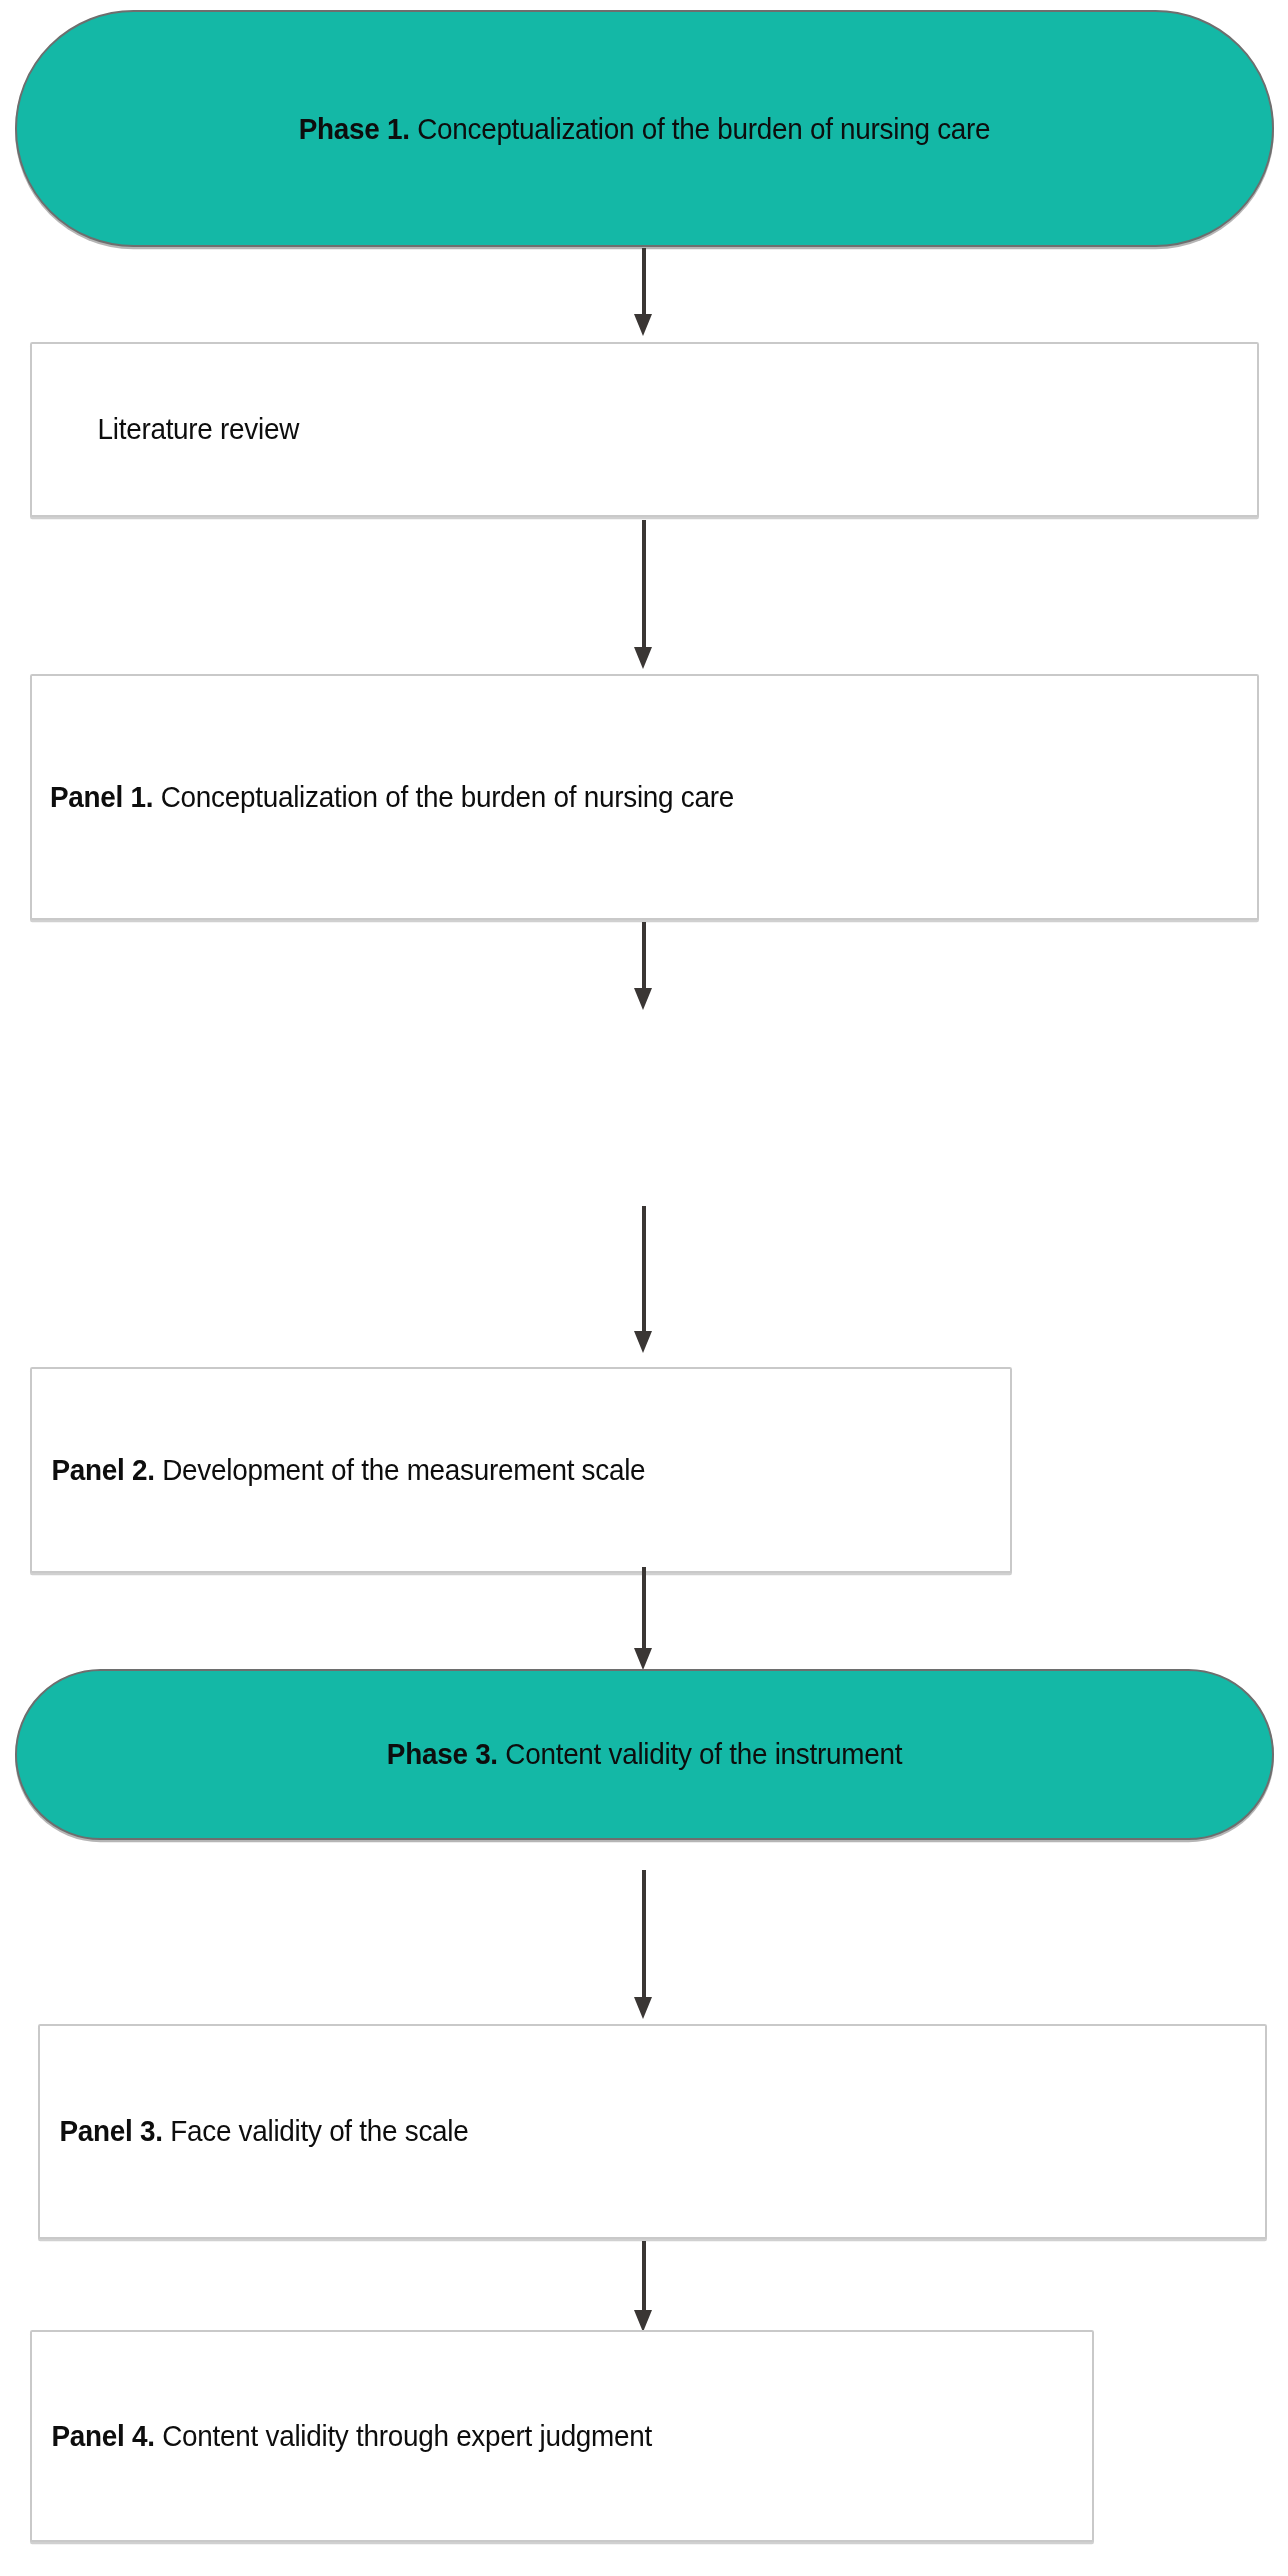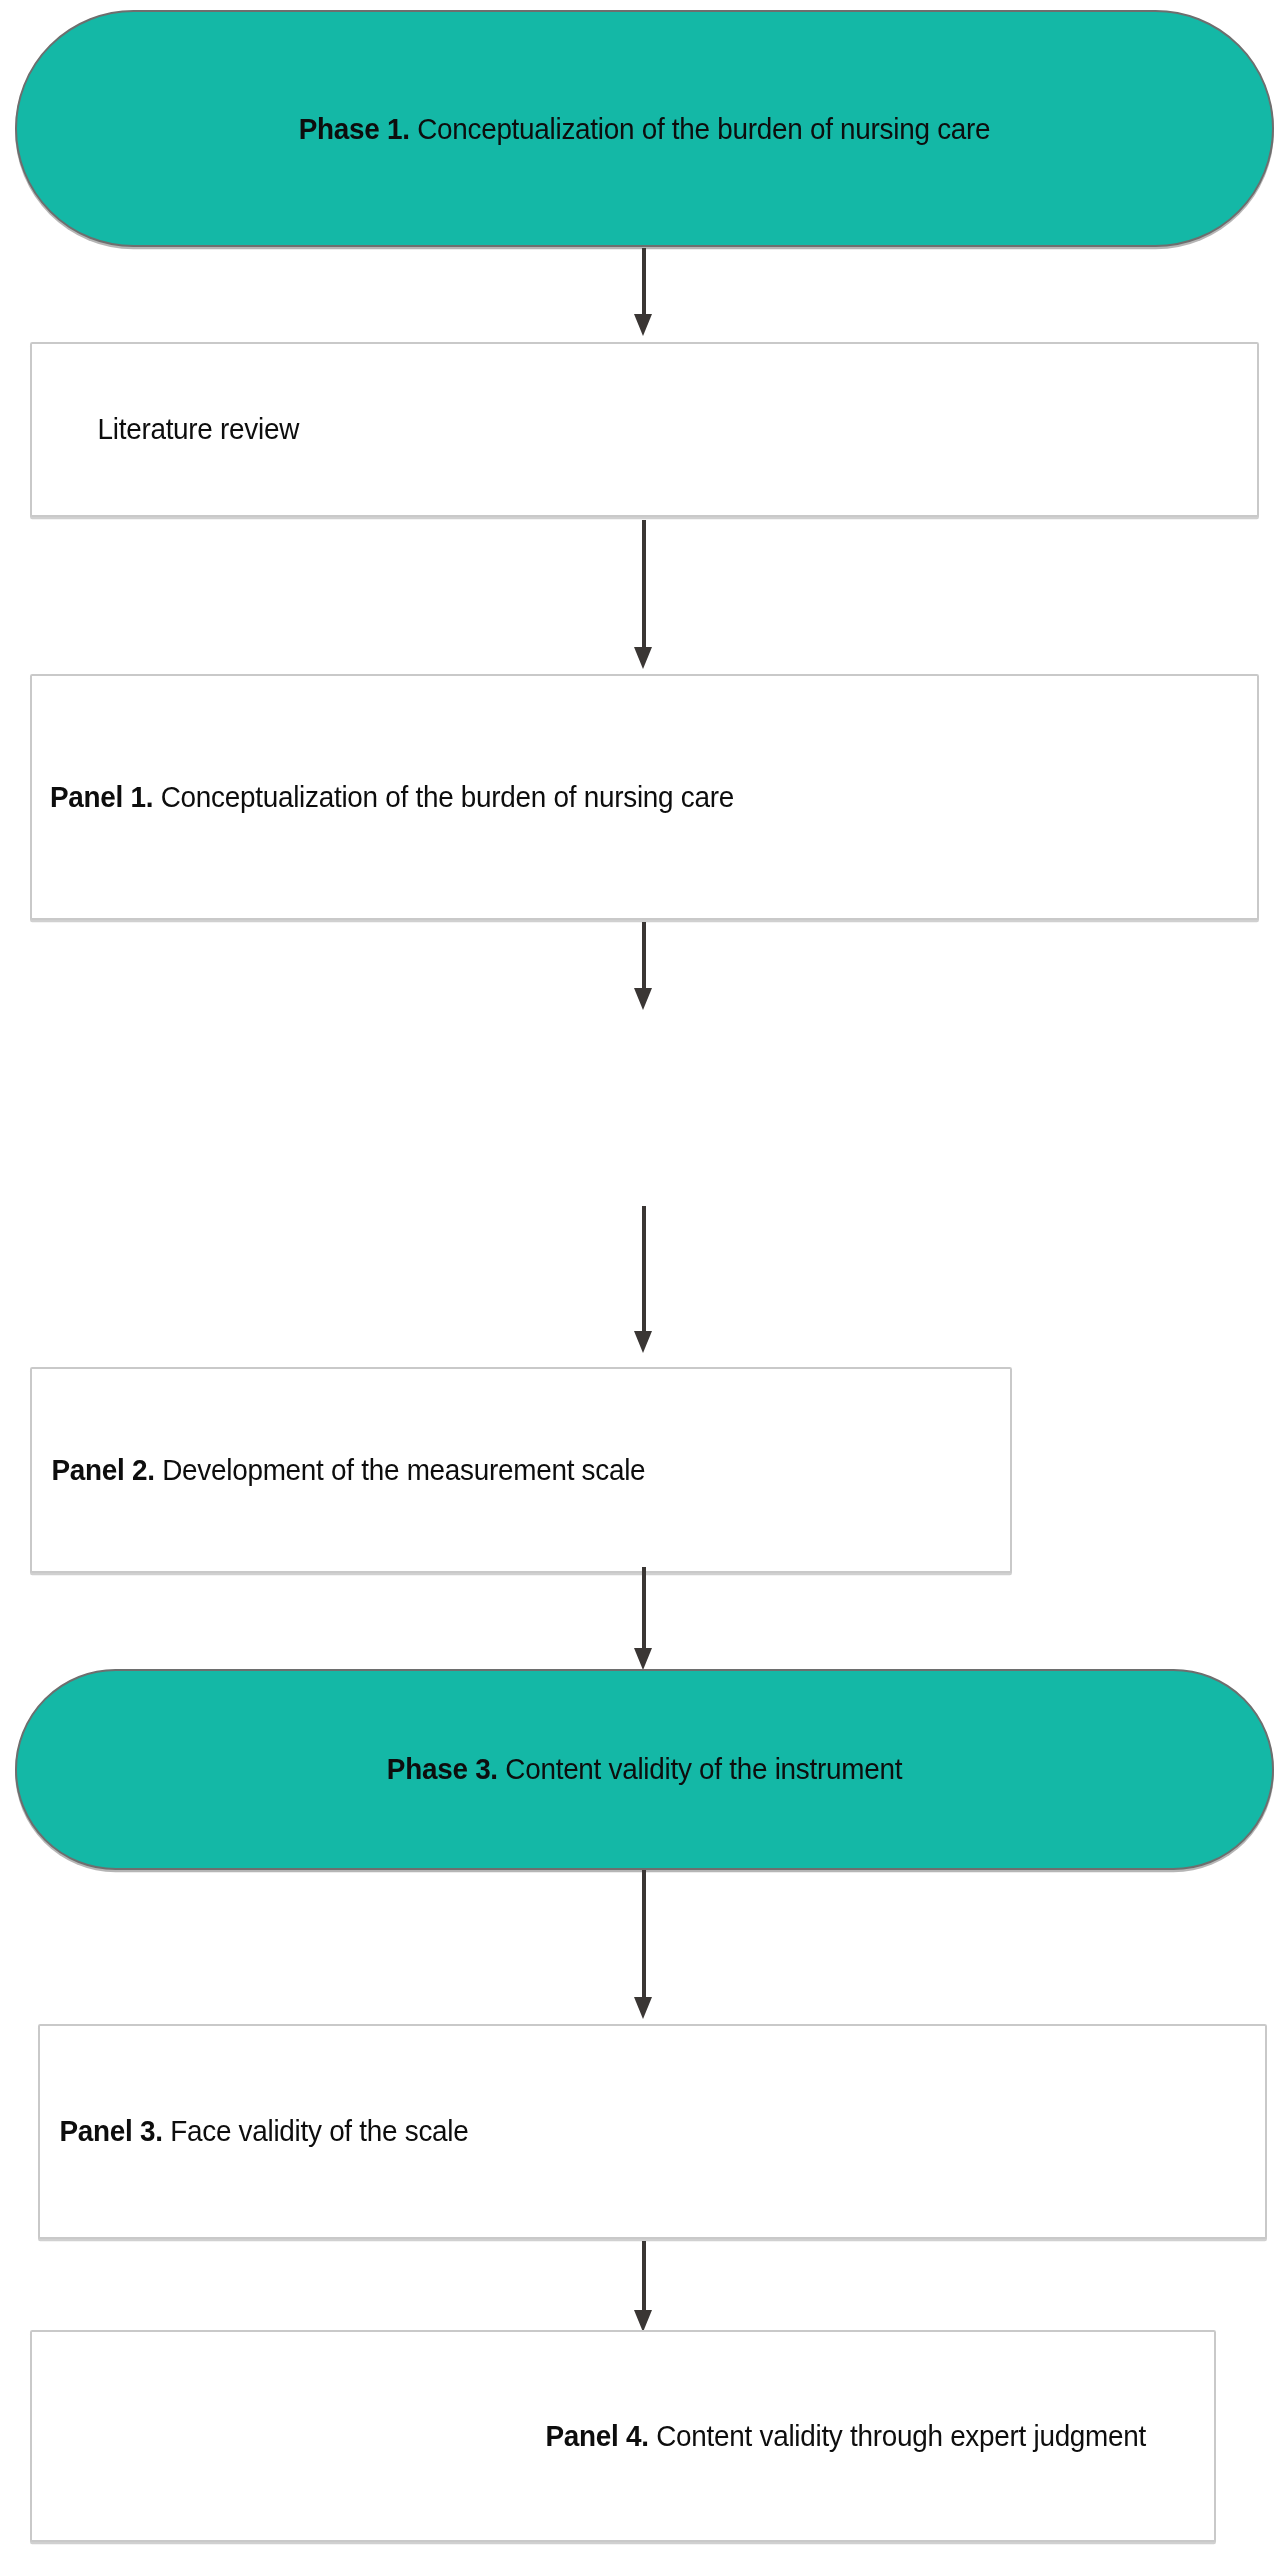--- a/index.html
+++ b/index.html
@@ -143,21 +143,21 @@
     <div class="node-text">
       <b>Panel 2.</b><span> Development of the measurement scale</span>
     </div>
   </div>
 
   <div class="arrow" style="left:644px; top:1567px; height:103px;">
     <div class="shaft" style="height:84px;"></div>
     <div class="head" style="top:81px;"></div>
   </div>
 
-  <div class="node phase" style="left:15px; top:1669px; width:1259px; height:201px;">
+  <div class="node phase" style="left:15px; top:1669px; width:1259px; height:171px;">
     <div class="node-text">
       <b>Phase 3.</b><span> Content validity of the instrument</span>
     </div>
   </div>
 
   <div class="arrow" style="left:644px; top:1870px; height:149px;">
     <div class="shaft" style="height:128px;"></div>
     <div class="head" style="top:127px;"></div>
   </div>
 
@@ -165,20 +165,20 @@
     <div class="node-text">
       <b>Panel 3.</b><span> Face validity of the scale</span>
     </div>
   </div>
 
   <div class="arrow" style="left:644px; top:2241px; height:91px;">
     <div class="shaft" style="height:72px;"></div>
     <div class="head" style="top:69px;"></div>
   </div>
 
-  <div class="node panel" style="left:30px; top:2330px; width:1186px; height:212px;align-items:flex-end;">
+  <div class="node panel" style="left:30px; top:2330px; width:1064px; height:212px;">
     <div class="node-text">
       <b>Panel 4.</b><span> Content validity through expert judgment</span>
     </div>
   </div>
 
 </div>
 
 
 </body></html>

